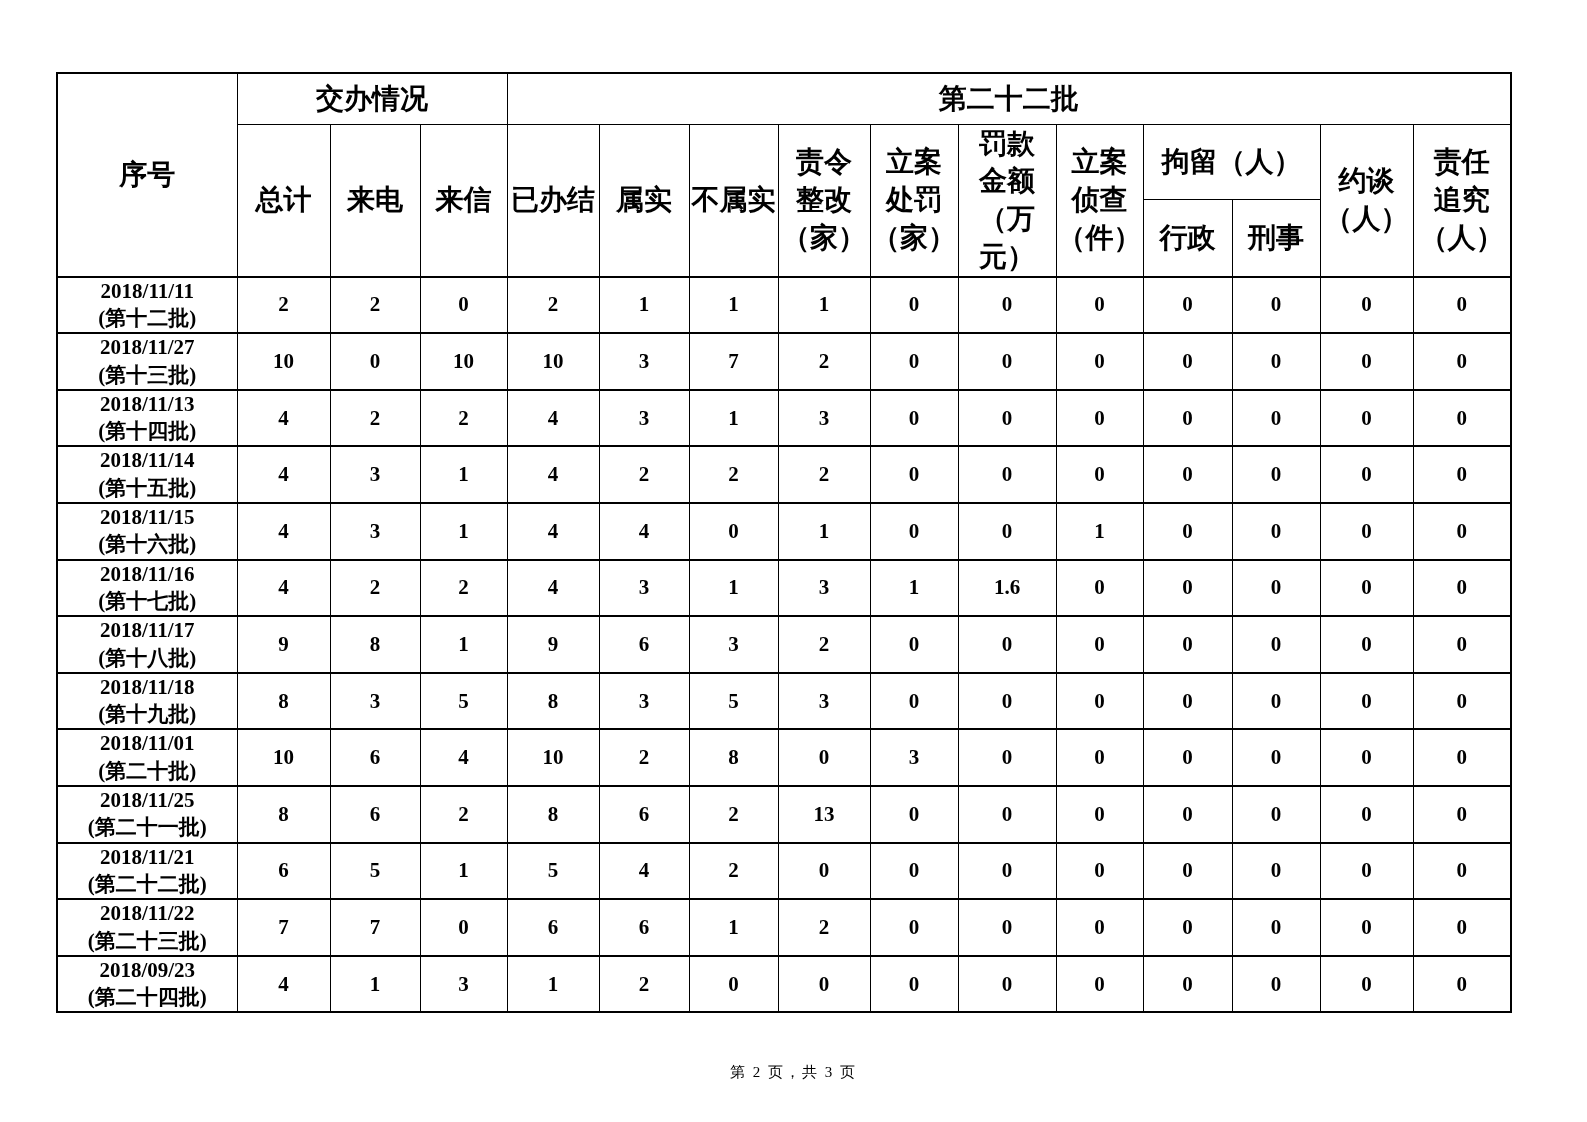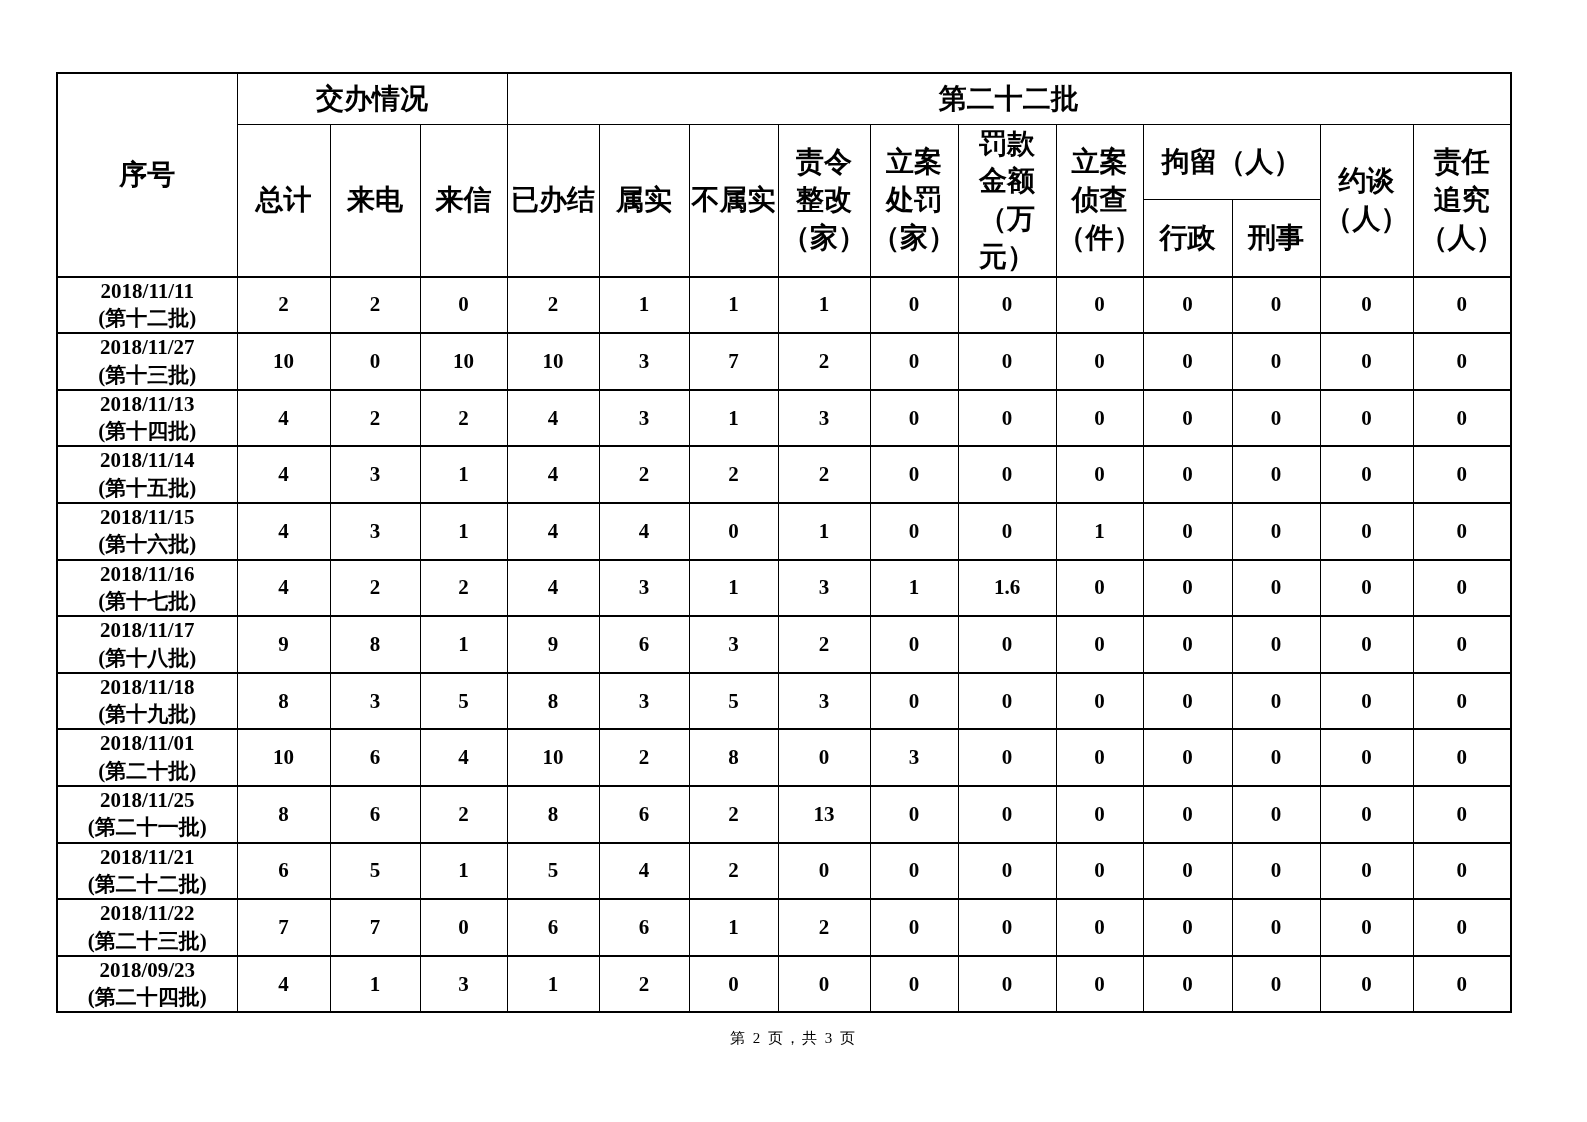--- a/index.html
+++ b/index.html
@@ -47,21 +47,21 @@
     font-size: 21px;
   }
   tbody td.serial {
     white-space: pre-line;
     line-height: 1.3;
     font-size: 21px;
   }
   .page-footer {
     position: absolute;
     left: 0;
-    top: 1029px;
+    top: 1063px;
     width: 1587px;
     text-align: center;
     font-size: 15px;
     font-weight: normal;
     letter-spacing: 2px;
     font-family: "Liberation Serif", "DejaVu Serif", serif;
   }
 </style>
 </head>
 <body>

